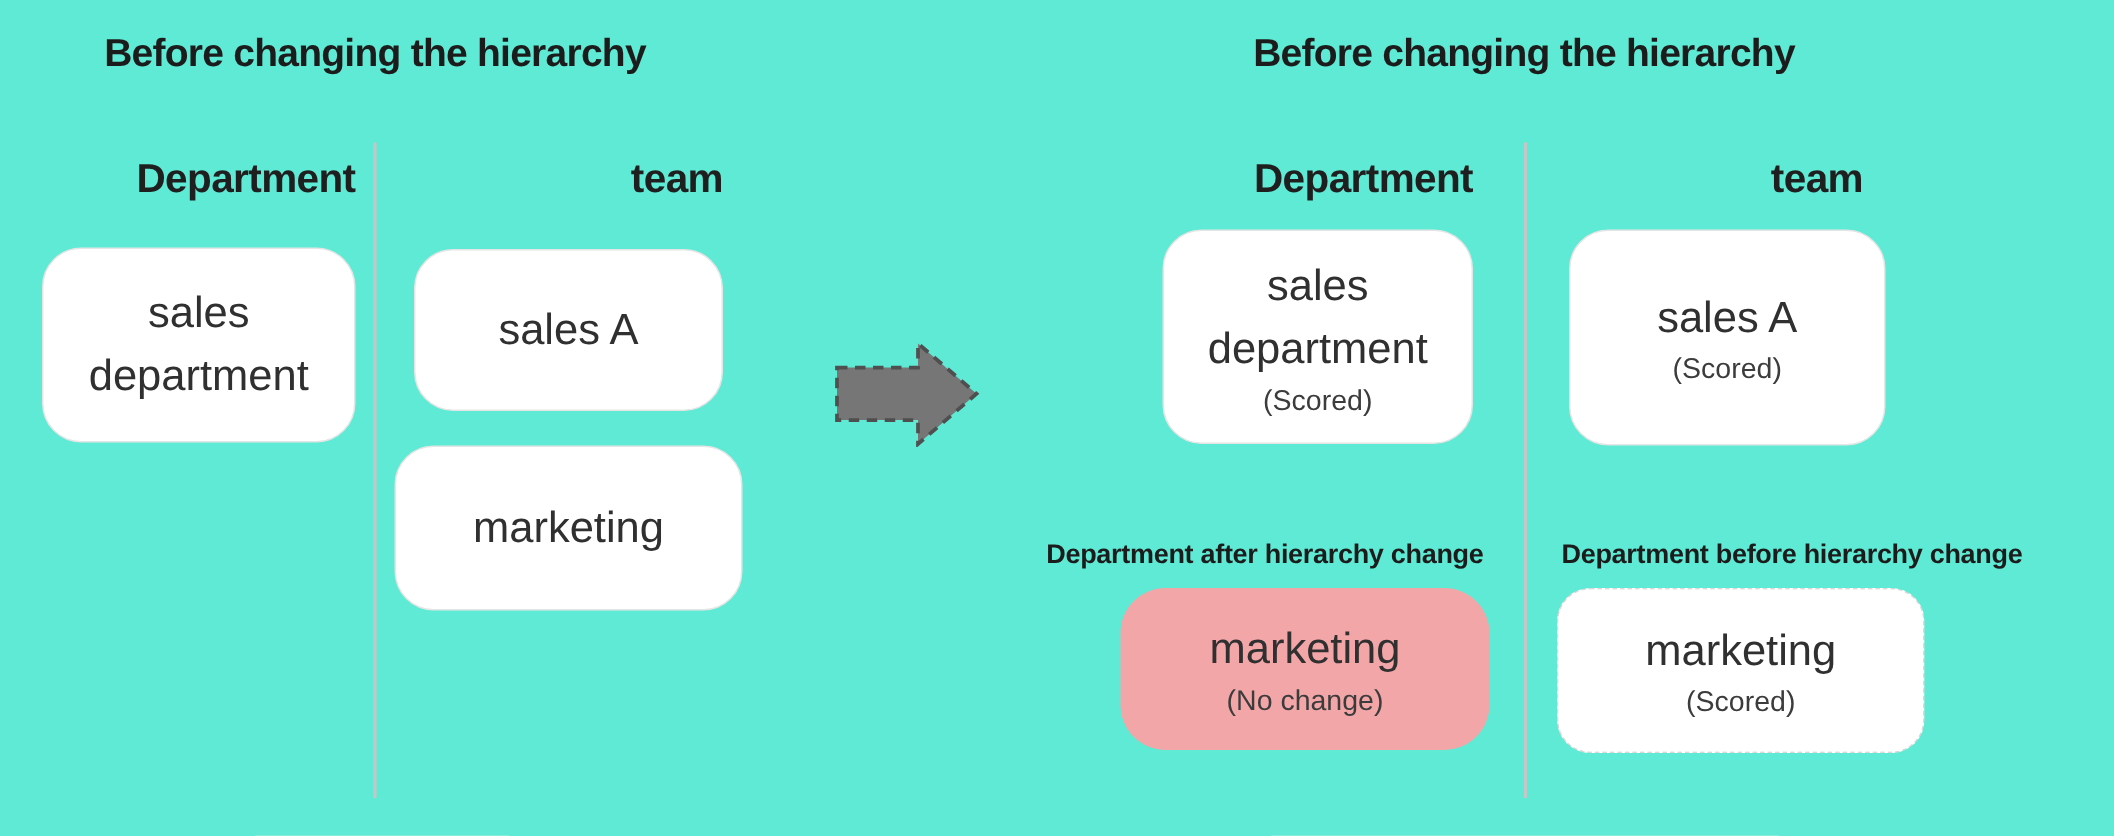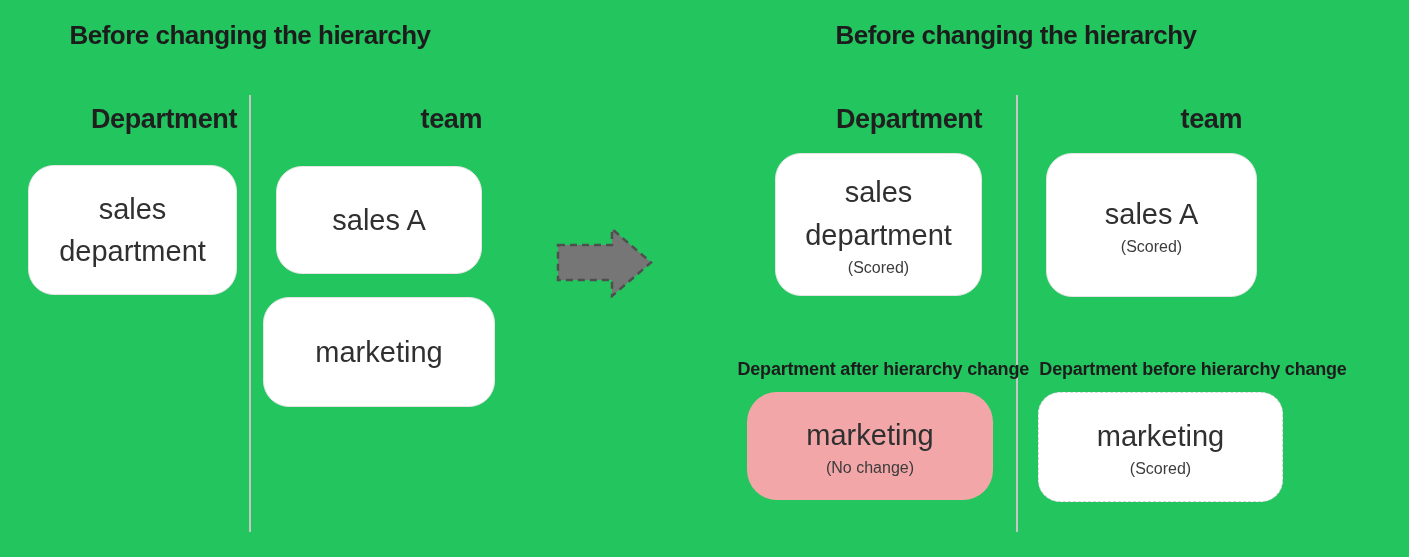--- a/index.html
+++ b/index.html
@@ -3,21 +3,21 @@
 <meta charset="utf-8">
 <style>
   html,body{margin:0;padding:0;}
   body{
     font-family:"Liberation Sans","DejaVu Sans",sans-serif;
     background:#f8f8f8;
   }
   .page{
     position:relative;
     width:1409px;height:557px;
-    background:#22c55e;
+    background:#5eead4;
     overflow:hidden;
   }
   .title{
     position:absolute;top:18px;height:34px;width:500px;
     font-size:26px;font-weight:bold;color:#1c1c1c;
     text-align:center;letter-spacing:-0.5px;line-height:34px;
     white-space:nowrap;
   }
   .col-header{
     position:absolute;top:103px;height:32px;
@@ -38,21 +38,21 @@
     align-items:center;justify-content:center;
     text-align:center;
     color:#303030;
     box-sizing:border-box;
   }
   .box .main{
     font-size:29px;line-height:1.45;color:#303030;
     padding:0 14px;
   }
   .box .status{
-    font-size:16px;line-height:1.25;color:#3c3c3c;
+    font-size:19px;line-height:1.25;color:#3c3c3c;
     margin-top:2px;
   }
   .box.pink{
     background:#f3a6a8;
     border:none;
     border-radius:30px;
   }
   .box.dashed{
     border:1.5px dashed #d9d9d9;
     border-radius:22px;
@@ -74,22 +74,22 @@
   .arrow-wrap{position:absolute;left:556px;top:227px;width:97px;height:71px;}
   
   .a-title{left:766px;}
   .a-header-dept{left:775px;width:207px;}
   .a-header-team{left:1032px;width:210px;}
   .a-divider{left:1016px;}
   .a-box-salesdept{left:775px;top:153px;width:207px;height:143px;}
   .a-box-salesa{left:1046px;top:153px;width:211px;height:144px;}
   .a-box-mkt-noscore{left:747px;top:392px;width:246px;height:108px;}
   .a-box-mkt-scored{left:1038px;top:392px;width:245px;height:110px;}
-  .a-label-after{left:686px;width:343px;text-align:right;}
-  .a-label-before{left:1013px;width:360px;text-align:center;}
+  .a-label-after{left:646px;width:343px;text-align:right;}
+  .a-label-before{left:1041px;width:360px;text-align:left;}
 </style>
 </head>
 <body>
 
 <div class="page">
 
   <div>
     <div class="title b-title">Before changing the hierarchy</div>
 
     <div class="col-header b-header-dept">Department</div>

